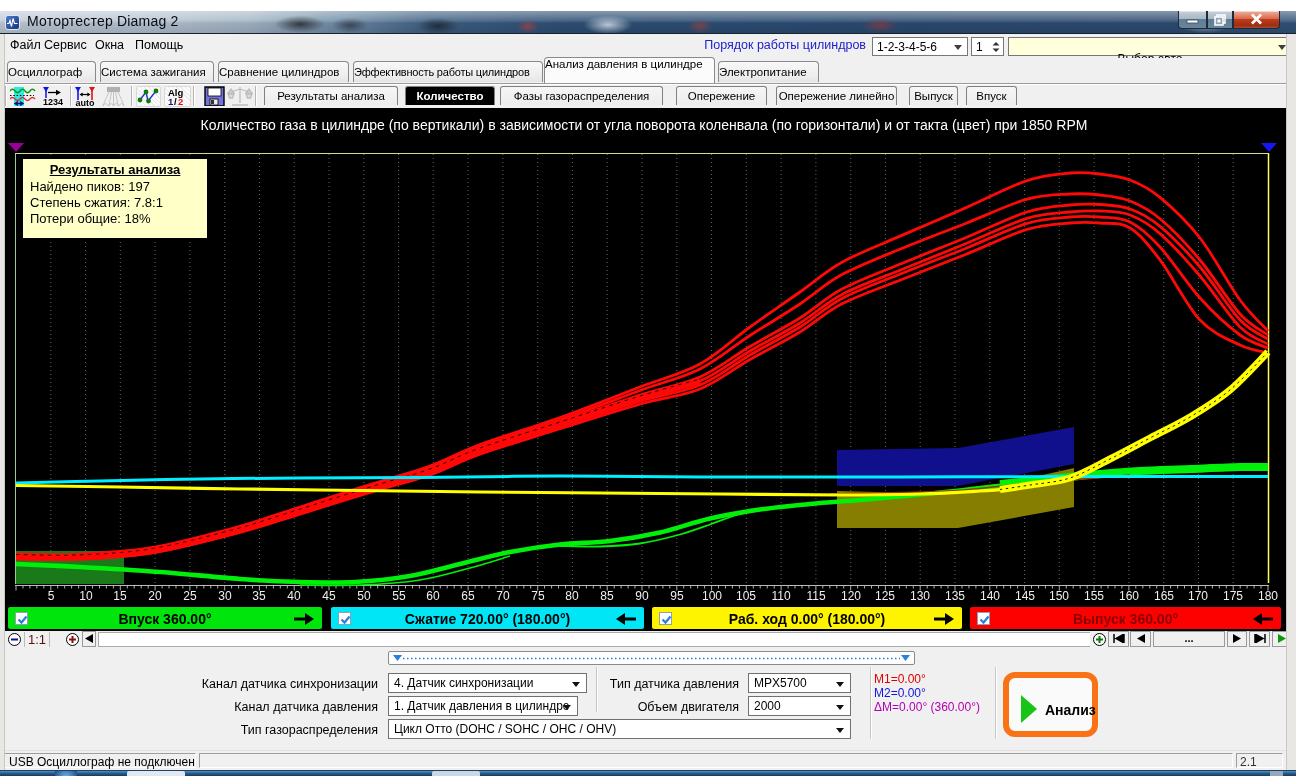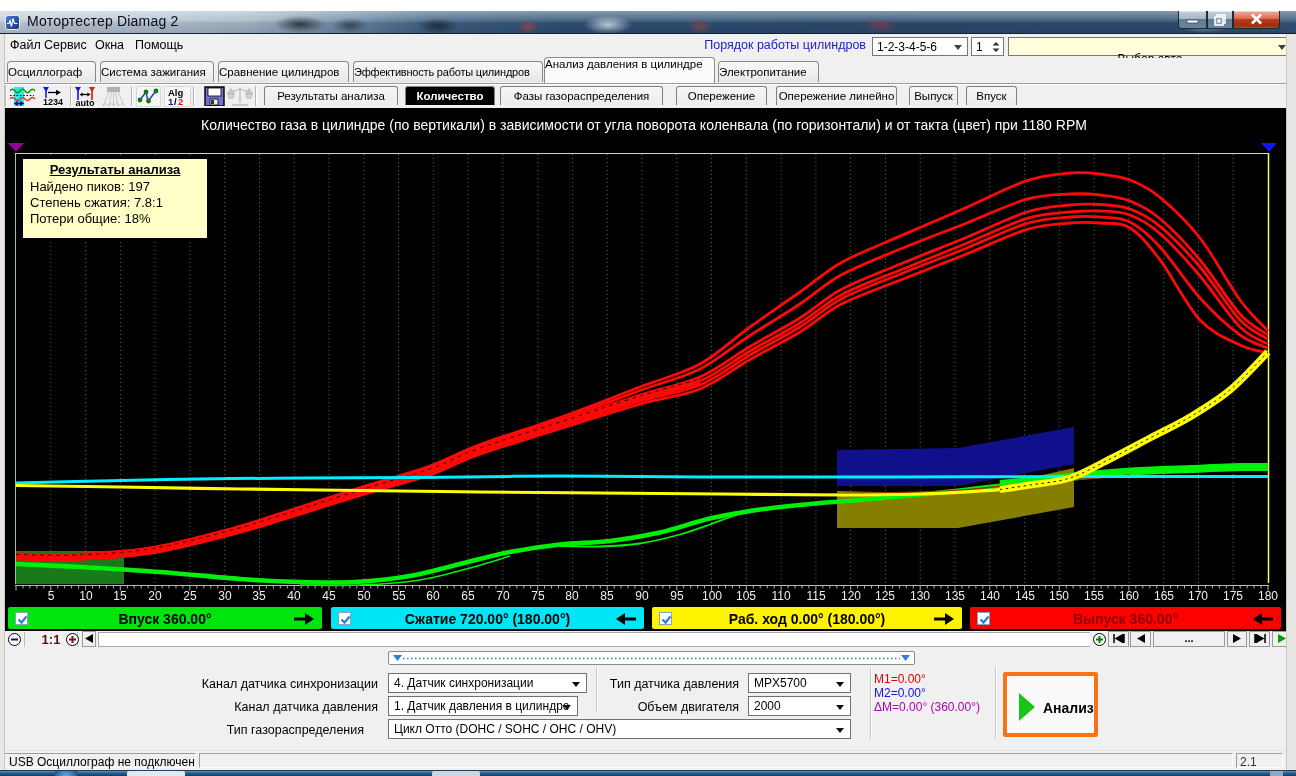--- a/index.html
+++ b/index.html
@@ -185,21 +185,21 @@
 
 <div class="stab" style="left:264px;width:134px">Результаты анализа</div>
 <div class="stab sel" style="left:405px;width:90px">Количество</div>
 <div class="stab" style="left:500px;width:163px">Фазы газораспределения</div>
 <div class="stab" style="left:676px;width:91px">Опережение</div>
 <div class="stab" style="left:776px;width:121px">Опережение линейно</div>
 <div class="stab" style="left:909px;width:49px">Выпуск</div>
 <div class="stab" style="left:966px;width:51px">Впуск</div>
 
 <div class="abs" id="chart"></div>
-<div class="abs" id="charttitle">Количество газа в цилиндре (по вертикали) в зависимости от угла поворота коленвала (по горизонтали) и от такта (цвет) при 1180 RPM</div>
+<div class="abs" id="charttitle">Количество газа в цилиндре (по вертикали) в зависимости от угла поворота коленвала (по горизонтали) и от такта (цвет) при 1850 RPM</div>
 <svg class="abs" style="left:0;top:0;z-index:3" width="1296" height="776" viewBox="0 0 1296 776">
 <path d="M50.8 154 V583 M85.6 154 V583 M120.3 154 V583 M155.1 154 V583 M189.9 154 V583 M224.7 154 V583 M259.4 154 V583 M294.2 154 V583 M329.0 154 V583 M363.8 154 V583 M398.6 154 V583 M433.3 154 V583 M468.1 154 V583 M502.9 154 V583 M537.7 154 V583 M572.4 154 V583 M607.2 154 V583 M642.0 154 V583 M676.8 154 V583 M711.6 154 V583 M746.3 154 V583 M781.1 154 V583 M815.9 154 V583 M850.7 154 V583 M885.4 154 V583 M920.2 154 V583 M955.0 154 V583 M989.8 154 V583 M1024.6 154 V583 M1059.3 154 V583 M1094.1 154 V583 M1128.9 154 V583 M1163.7 154 V583 M1198.4 154 V583 M1233.2 154 V583" stroke="#646464" stroke-width="1" stroke-dasharray="1 3" fill="none"></path>
 <path d="M15.5 153 V584" stroke="#8fd08f" stroke-width="1"></path>
 <path d="M15 153.5 H1269" stroke="#d8d890" stroke-width="1"></path>
 <path d="M1268.5 153 V583" stroke="#ffff55" stroke-width="1.5"></path>
 <path d="M15 585.5 H1269" stroke="#bbb" stroke-width="1"></path>
 <path d="M16.0 586 v4.5 M23.0 586 v2.5 M29.9 586 v2.5 M36.9 586 v2.5 M43.8 586 v2.5 M50.8 586 v4.5 M57.7 586 v2.5 M64.7 586 v2.5 M71.6 586 v2.5 M78.6 586 v2.5 M85.6 586 v4.5 M92.5 586 v2.5 M99.5 586 v2.5 M106.4 586 v2.5 M113.4 586 v2.5 M120.3 586 v4.5 M127.3 586 v2.5 M134.2 586 v2.5 M141.2 586 v2.5 M148.2 586 v2.5 M155.1 586 v4.5 M162.1 586 v2.5 M169.0 586 v2.5 M176.0 586 v2.5 M182.9 586 v2.5 M189.9 586 v4.5 M196.8 586 v2.5 M203.8 586 v2.5 M210.8 586 v2.5 M217.7 586 v2.5 M224.7 586 v4.5 M231.6 586 v2.5 M238.6 586 v2.5 M245.5 586 v2.5 M252.5 586 v2.5 M259.4 586 v4.5 M266.4 586 v2.5 M273.4 586 v2.5 M280.3 586 v2.5 M287.3 586 v2.5 M294.2 586 v4.5 M301.2 586 v2.5 M308.1 586 v2.5 M315.1 586 v2.5 M322.0 586 v2.5 M329.0 586 v4.5 M336.0 586 v2.5 M342.9 586 v2.5 M349.9 586 v2.5 M356.8 586 v2.5 M363.8 586 v4.5 M370.7 586 v2.5 M377.7 586 v2.5 M384.6 586 v2.5 M391.6 586 v2.5 M398.6 586 v4.5 M405.5 586 v2.5 M412.5 586 v2.5 M419.4 586 v2.5 M426.4 586 v2.5 M433.3 586 v4.5 M440.3 586 v2.5 M447.2 586 v2.5 M454.2 586 v2.5 M461.2 586 v2.5 M468.1 586 v4.5 M475.1 586 v2.5 M482.0 586 v2.5 M489.0 586 v2.5 M495.9 586 v2.5 M502.9 586 v4.5 M509.8 586 v2.5 M516.8 586 v2.5 M523.8 586 v2.5 M530.7 586 v2.5 M537.7 586 v4.5 M544.6 586 v2.5 M551.6 586 v2.5 M558.5 586 v2.5 M565.5 586 v2.5 M572.4 586 v4.5 M579.4 586 v2.5 M586.4 586 v2.5 M593.3 586 v2.5 M600.3 586 v2.5 M607.2 586 v4.5 M614.2 586 v2.5 M621.1 586 v2.5 M628.1 586 v2.5 M635.0 586 v2.5 M642.0 586 v4.5 M649.0 586 v2.5 M655.9 586 v2.5 M662.9 586 v2.5 M669.8 586 v2.5 M676.8 586 v4.5 M683.7 586 v2.5 M690.7 586 v2.5 M697.6 586 v2.5 M704.6 586 v2.5 M711.6 586 v4.5 M718.5 586 v2.5 M725.5 586 v2.5 M732.4 586 v2.5 M739.4 586 v2.5 M746.3 586 v4.5 M753.3 586 v2.5 M760.2 586 v2.5 M767.2 586 v2.5 M774.2 586 v2.5 M781.1 586 v4.5 M788.1 586 v2.5 M795.0 586 v2.5 M802.0 586 v2.5 M808.9 586 v2.5 M815.9 586 v4.5 M822.8 586 v2.5 M829.8 586 v2.5 M836.8 586 v2.5 M843.7 586 v2.5 M850.7 586 v4.5 M857.6 586 v2.5 M864.6 586 v2.5 M871.5 586 v2.5 M878.5 586 v2.5 M885.4 586 v4.5 M892.4 586 v2.5 M899.4 586 v2.5 M906.3 586 v2.5 M913.3 586 v2.5 M920.2 586 v4.5 M927.2 586 v2.5 M934.1 586 v2.5 M941.1 586 v2.5 M948.0 586 v2.5 M955.0 586 v4.5 M962.0 586 v2.5 M968.9 586 v2.5 M975.9 586 v2.5 M982.8 586 v2.5 M989.8 586 v4.5 M996.7 586 v2.5 M1003.7 586 v2.5 M1010.6 586 v2.5 M1017.6 586 v2.5 M1024.6 586 v4.5 M1031.5 586 v2.5 M1038.5 586 v2.5 M1045.4 586 v2.5 M1052.4 586 v2.5 M1059.3 586 v4.5 M1066.3 586 v2.5 M1073.2 586 v2.5 M1080.2 586 v2.5 M1087.2 586 v2.5 M1094.1 586 v4.5 M1101.1 586 v2.5 M1108.0 586 v2.5 M1115.0 586 v2.5 M1121.9 586 v2.5 M1128.9 586 v4.5 M1135.8 586 v2.5 M1142.8 586 v2.5 M1149.8 586 v2.5 M1156.7 586 v2.5 M1163.7 586 v4.5 M1170.6 586 v2.5 M1177.6 586 v2.5 M1184.5 586 v2.5 M1191.5 586 v2.5 M1198.4 586 v4.5 M1205.4 586 v2.5 M1212.4 586 v2.5 M1219.3 586 v2.5 M1226.3 586 v2.5 M1233.2 586 v4.5 M1240.2 586 v2.5 M1247.1 586 v2.5 M1254.1 586 v2.5 M1261.0 586 v2.5 M1268.0 586 v4.5" stroke="#b0b0b0" stroke-width="1"></path>
 <g font-family="Liberation Sans" font-size="12" fill="#f0f0f0" text-anchor="middle">
       <text x="51" y="600">5</text>
       <text x="86" y="600">10</text>
@@ -319,21 +319,21 @@
       <path d="M8 6 h12" stroke="#000" stroke-width="3"></path>
       <path d="M9 0 L0 6 L9 12 Z" fill="#000"></path>
     </svg></div>
 
 <div class="abs" id="zoomrow"></div>
 <div class="abs" style="left:98px;top:632px;width:992px;height:15px;background:#fff;border:1px solid #aaa;border-right:none"></div>
 <div class="zbtn" style="left:6px;width:16px;border:none;background:none"><svg width="15" height="15" style="margin-top:1px">
       <circle cx="7.5" cy="7.5" r="6" fill="#fff" stroke="#000"></circle>
       <path d="M4 7.5 h7" stroke="#101080" stroke-width="2"></path>
     </svg></div>
-<div class="abs" style="left:24px;top:632px;width:54px;height:15px;border-left:1px solid #bbb;border-right:1px solid #bbb;font-size:13px;color:#5a1010;text-align:center;font-weight:bold">1:1</div>
+<div class="abs" style="left:24px;top:632px;width:26px;height:15px;border-left:1px solid #bbb;border-right:1px solid #bbb;font-size:13px;color:#5a1010;text-align:center;font-weight:normal">1:1</div>
 <div class="zbtn" style="left:64px;width:16px;border:none;background:none"><svg width="15" height="15" style="margin-top:1px">
       <circle cx="7.5" cy="7.5" r="6" fill="#fff" stroke="#000"></circle>
       <path d="M4 7.5 h7 M7.5 4 v7" stroke="#8a1010" stroke-width="2"></path>
     </svg></div>
 <div class="zbtn" style="left:82px;width:14px"><svg width="8" height="9" style="margin-top:2px">
       <path d="M8 0 v9 L0 4.5 Z" fill="#000"></path>
     </svg></div>
 <div class="zbtn" style="left:1091px;width:16px;border:none;background:none"><svg width="15" height="15" style="margin-top:1px">
       <circle cx="7.5" cy="7.5" r="6" fill="#fff" stroke="#000"></circle>
       <path d="M4 7.5 h7 M7.5 4 v7" stroke="#0a7a0a" stroke-width="2"></path>
@@ -357,35 +357,35 @@
 
 <div class="abs" id="panel"></div>
 <div class="abs" style="left:388px;top:651px;width:527px;height:14px;background:#fdfdfd;border:1px solid #8a8a8a;border-radius:2px">
 <svg width="525" height="12" style="display:block">
       <path d="M14 6.5 H511" stroke="#2a7fde" stroke-width="1.4" stroke-dasharray="1.5 2.5"></path>
       <path d="M4 3 h9 l-4.5 6 Z M512 3 h9 l-4.5 6 Z" fill="#2a7fde"></path>
     </svg>
   </div>
 <div class="plabel" style="left:150px;top:677px;width:228px">Канал датчика синхронизации</div>
 <div class="plabel" style="left:150px;top:700px;width:228px">Канал датчика давления</div>
-<div class="plabel" style="left:136px;top:723px;width:228px">Тип газораспределения</div>
+<div class="plabel" style="left:150px;top:723px;width:228px">Тип газораспределения</div>
 <div class="pcombo" style="left:388px;top:673px;width:199px">4.  Датчик синхронизации<span class="arr"></span></div>
 <div class="pcombo" style="left:388px;top:696px;width:190px">1.  Датчик давления в цилиндре<span class="arr"></span></div>
 <div class="pcombo" style="left:388px;top:719px;width:463px">Цикл Отто (DOHC / SOHC / OHC / OHV)<span class="arr"></span></div>
 <div class="vsep" style="left:596px;top:667px;height:45px"></div>
 <div class="plabel" style="left:600px;top:677px;width:139px">Тип датчика давления</div>
 <div class="plabel" style="left:600px;top:700px;width:139px">Объем двигателя</div>
 <div class="pcombo" style="left:748px;top:673px;width:103px">MPX5700<span class="arr"></span></div>
 <div class="pcombo" style="left:748px;top:696px;width:103px">2000<span class="arr"></span></div>
 <div class="vsep" style="left:870px;top:667px;height:72px"></div>
 <div class="abs" style="left:874px;top:672px;font-size:12px;color:#e00000">M1=0.00°</div>
 <div class="abs" style="left:874px;top:686px;font-size:12px;color:#1414e0">M2=0.00°</div>
 <div class="abs" style="left:874px;top:700px;font-size:12px;color:#b400b4">ΔM=0.00° (360.00°)</div>
 <div class="vsep" style="left:995px;top:667px;height:72px"></div>
-<div class="abs" style="left:1003px;top:672px;width:95px;height:65px;background:#fafafa;border:4px solid #f97316;border-radius:2px">
+<div class="abs" style="left:1003px;top:672px;width:95px;height:65px;background:#fafafa;border:6px solid #f97316;border-radius:12px">
 <svg style="position:absolute;left:12px;top:17px" width="18" height="28">
       <path d="M0 0 L16 14 L0 28 Z" fill="#18c418"></path>
     </svg>
 <span style="position:absolute;left:36px;top:24px;font-size:14px;font-weight:bold;color:#000">Анализ</span>
   </div>
 
 <div class="abs" id="status"></div>
 <div class="spanel" style="left:2px;width:194px;padding:1px 0 0 6px">USB Осциллограф не подключен</div>
 <div class="spanel" style="left:199px;width:1034px"></div>
 <div class="spanel" style="left:1236px;width:47px;padding:1px 0 0 3px;color:#333">2.1</div>

